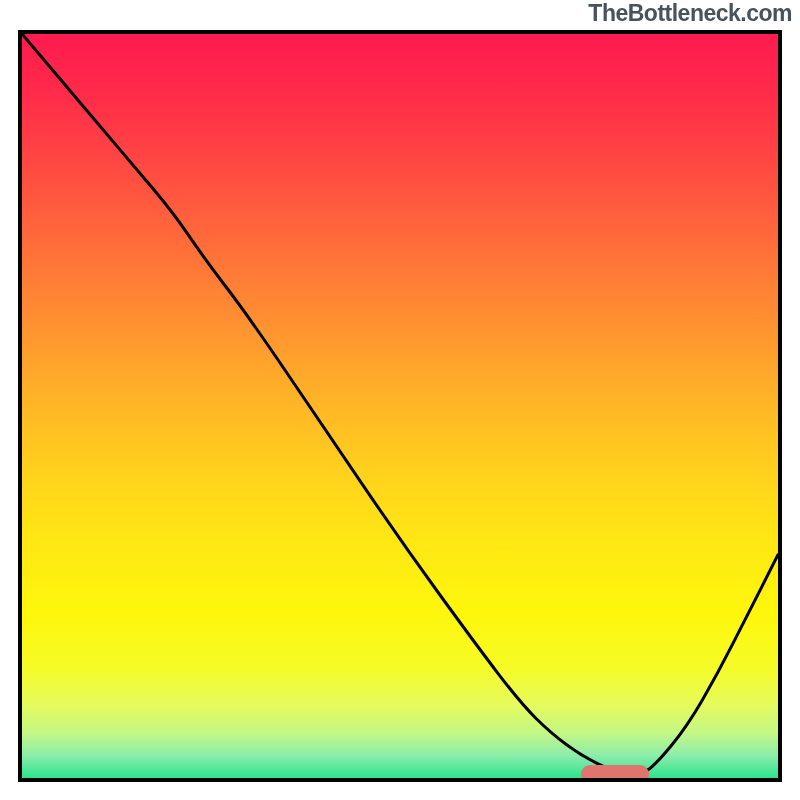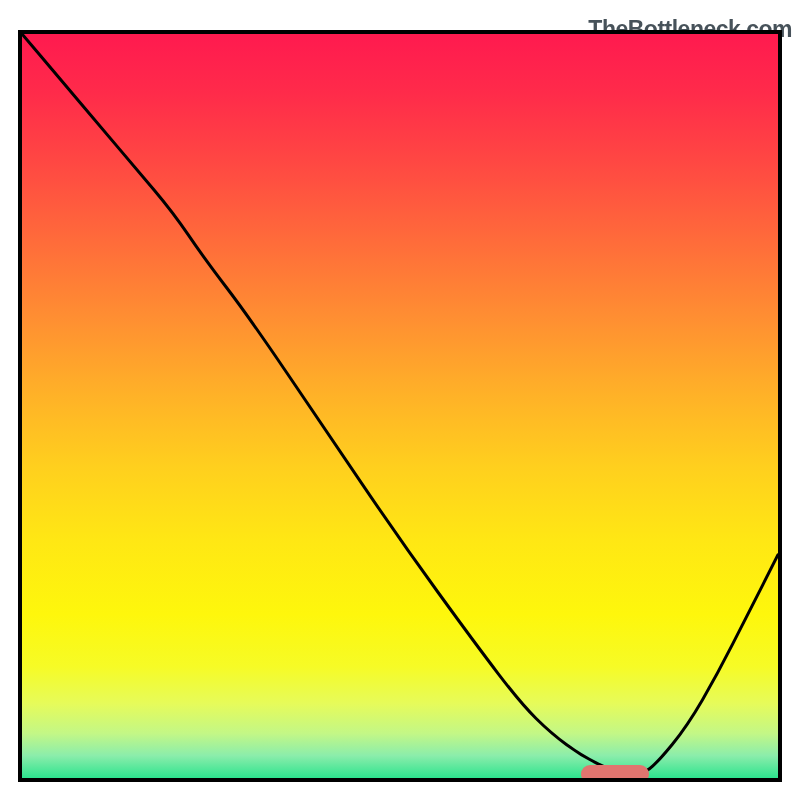--- a/index.html
+++ b/index.html
@@ -10,21 +10,21 @@
     background: #ffffff;
     font-family: Arial, Helvetica, sans-serif;
   }
   .container {
     position: relative;
     width: 800px;
     height: 800px;
   }
   .watermark {
     position: absolute;
-    top: 16px;
+    top: 0;
     right: 8px;
     font-size: 23px;
     font-weight: bold;
     color: #47525a;
     letter-spacing: -0.5px;
   }
   .frame {
     position: absolute;
     left: 18px;
     top: 30px;

